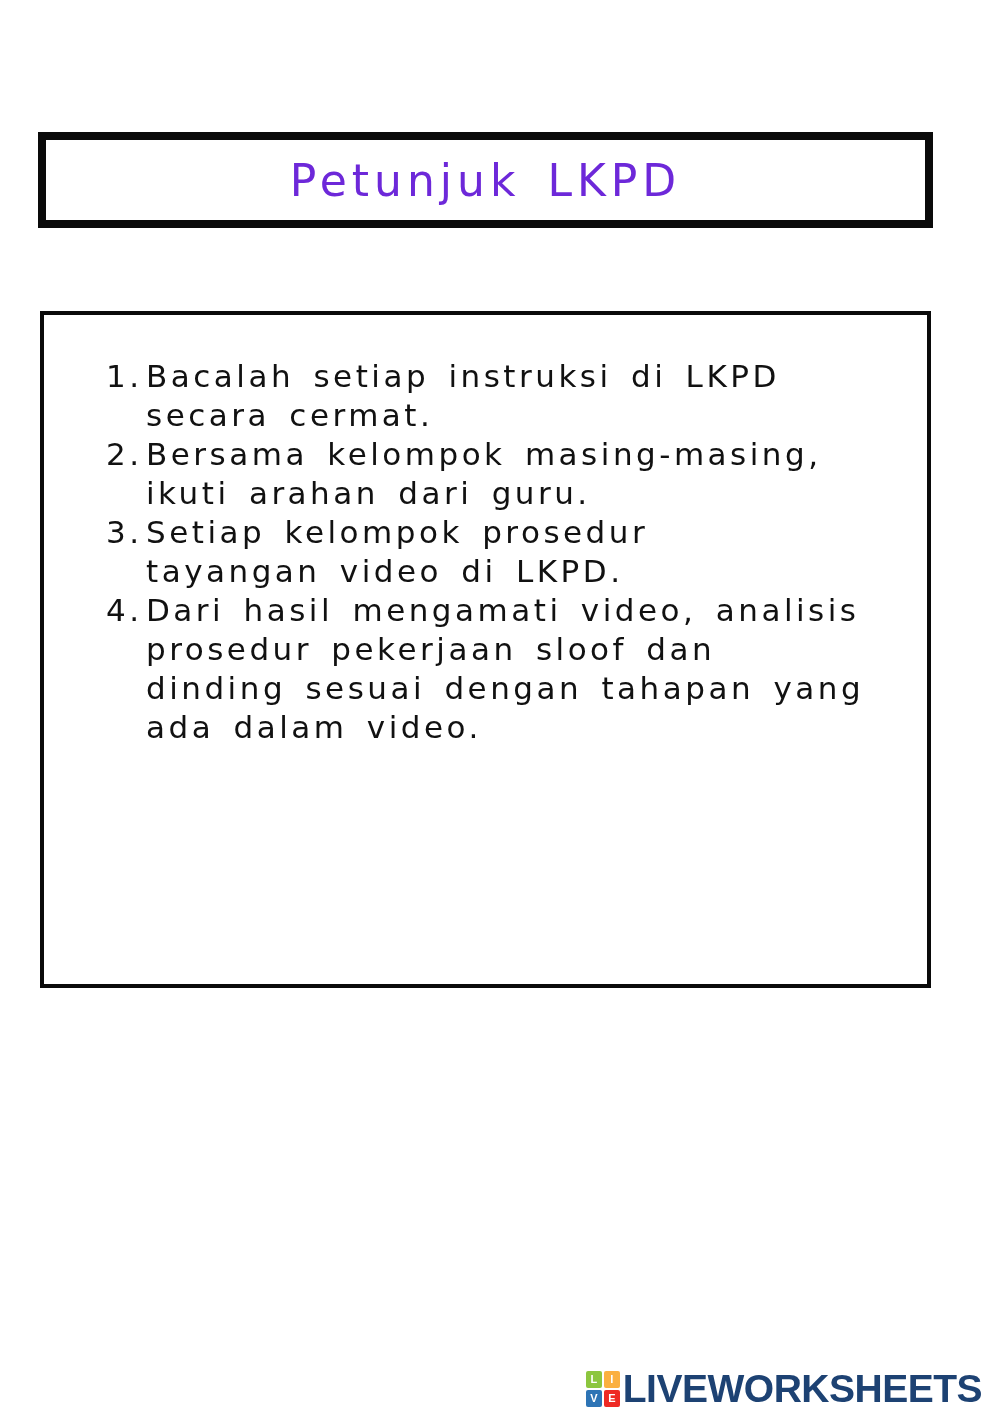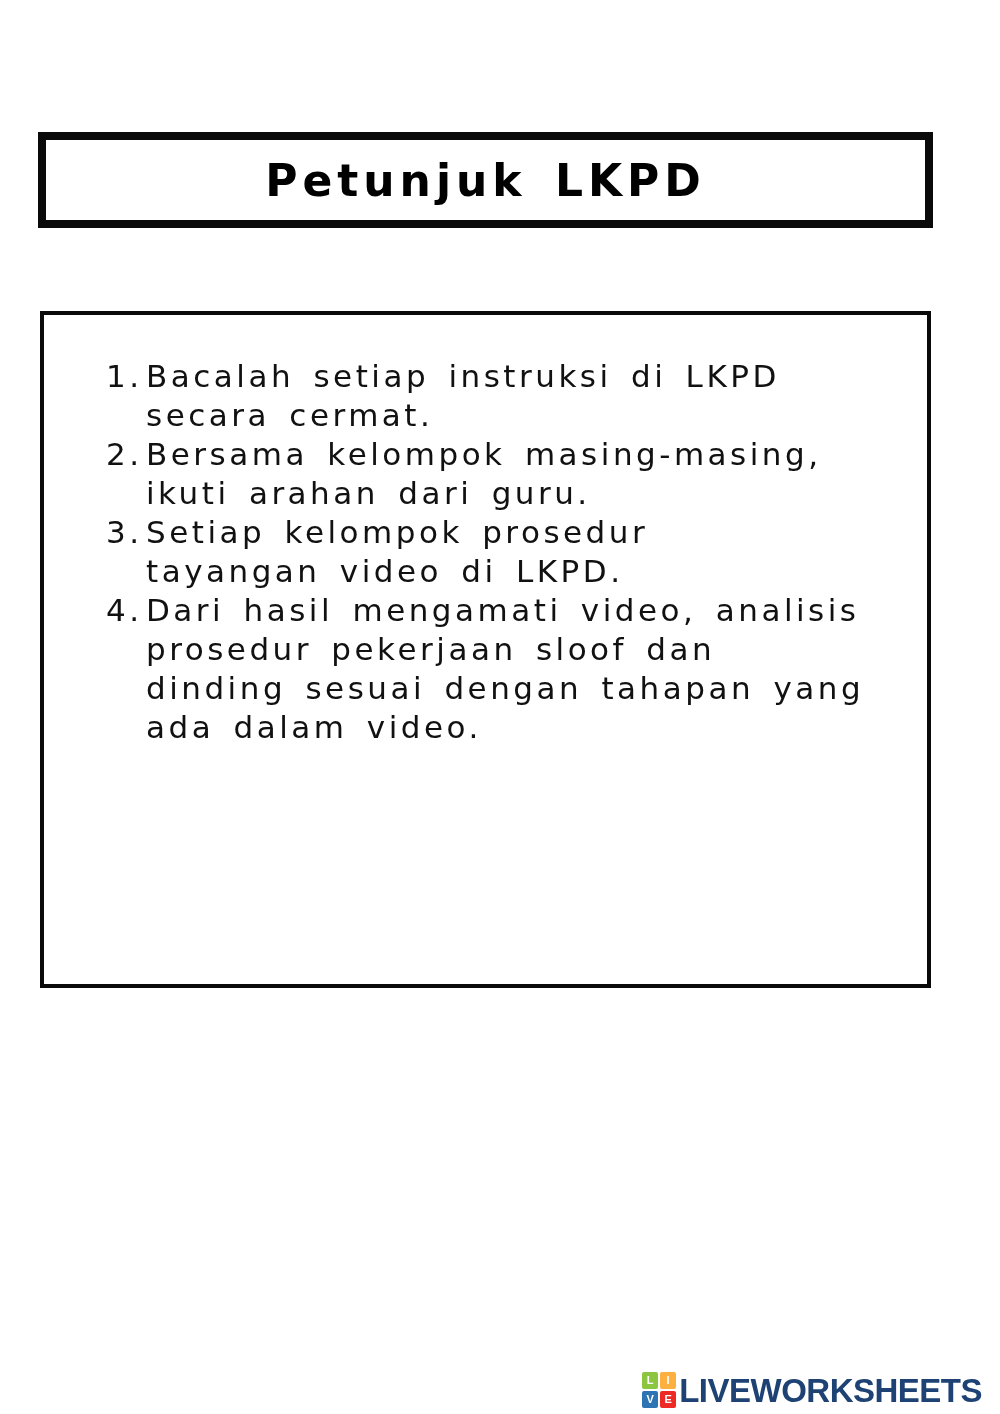--- a/index.html
+++ b/index.html
@@ -23,22 +23,22 @@
     border: 8px solid #0a0a0a;
     background: #ffffff;
     display: flex;
     align-items: center;
     justify-content: center;
   }
   .title-text {
     font-size: 44px;
     letter-spacing: 5px;
     word-spacing: 8px;
-    font-weight: 700;
-    color: #000000;
+    font-weight: 400;
+    color: #6d28d9;
     white-space: nowrap;
   }
 
   
   .content-box {
     position: absolute;
     left: 40px;
     top: 311px;
     width: 891px;
     height: 677px;
@@ -94,21 +94,21 @@
     font-family: "Liberation Sans", sans-serif;
     font-weight: bold;
     font-size: 11px;
     letter-spacing: 0;
     border-radius: 2px;
     line-height: 1;
   }
   .brand-word {
     font-family: "Liberation Sans", sans-serif;
     font-weight: bold;
-    font-size: 33px;
+    font-size: 39px;
     letter-spacing: -0.5px;
     line-height: 1;
   }
 </style>
 </head>
 <body>
 
 <div class="title-box">
   <span class="title-text">Petunjuk LKPD</span>
 </div>

